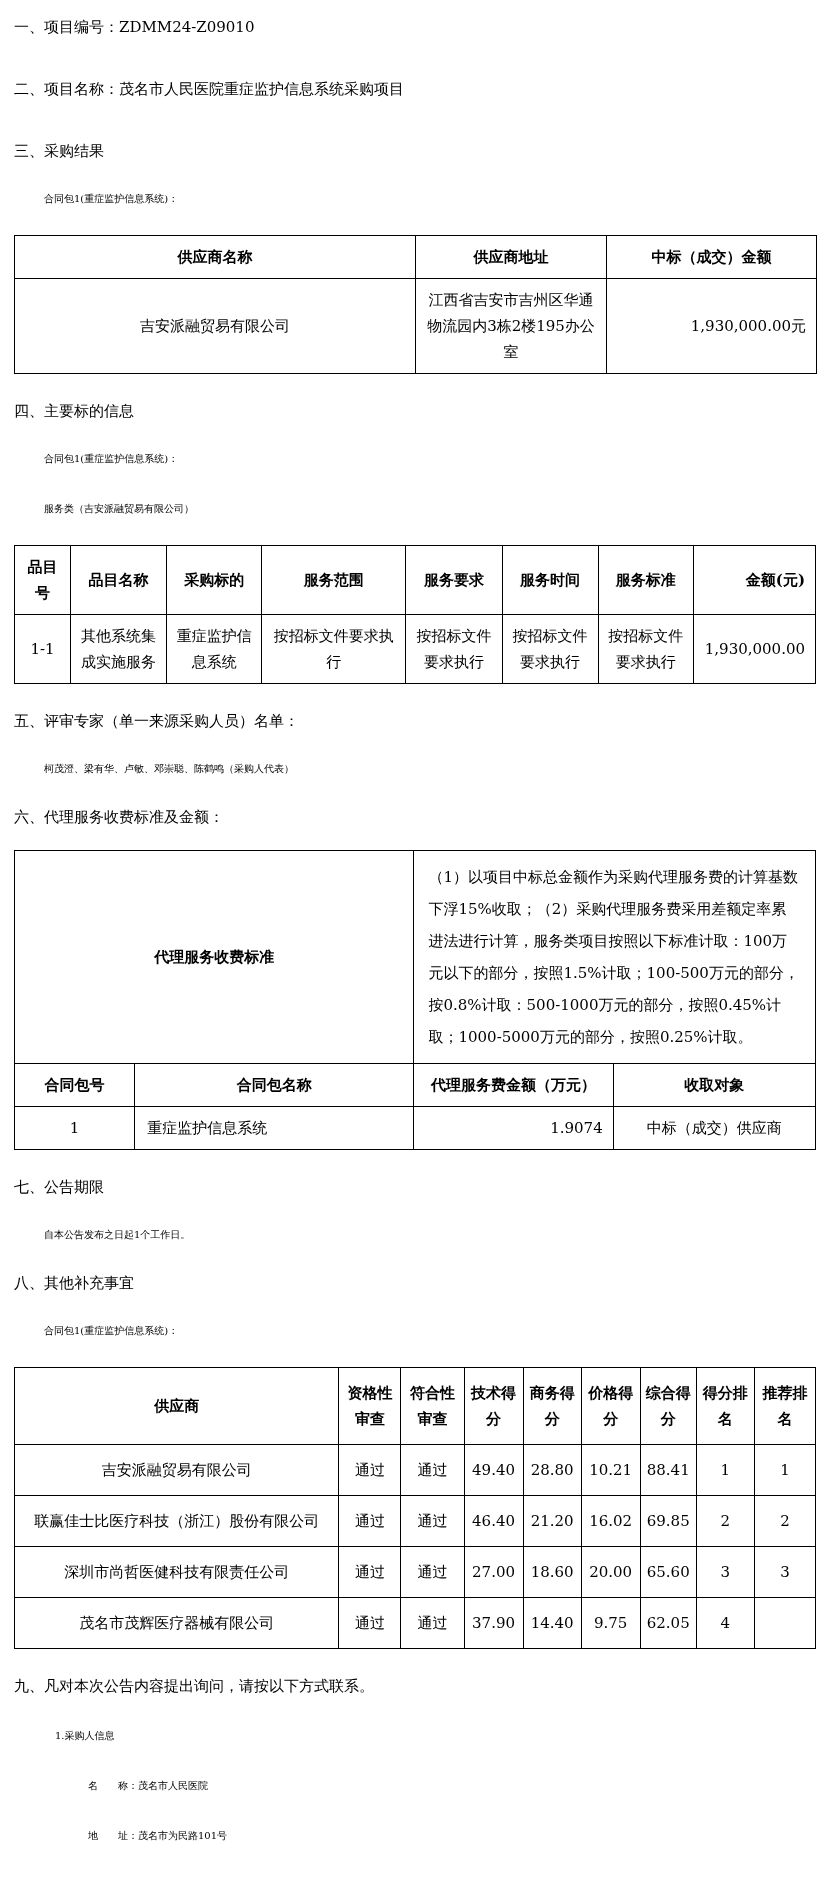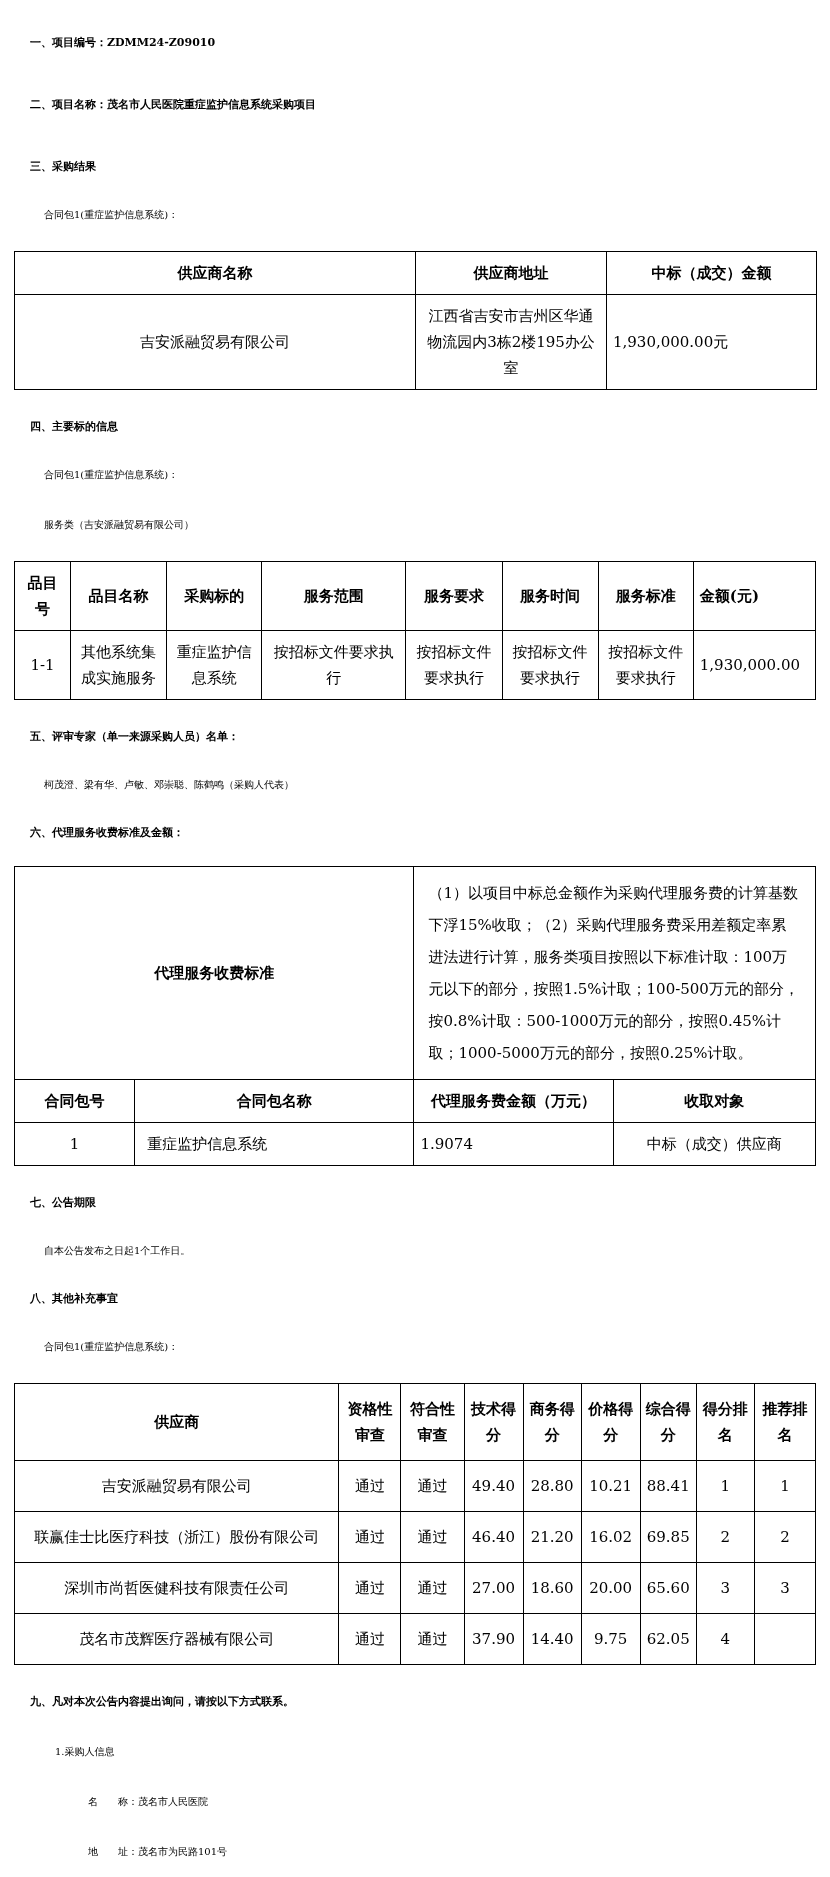--- a/index.html
+++ b/index.html
@@ -1,31 +1,31 @@
 <!DOCTYPE html>
 <html><head>
 <meta charset="utf-8">
 <style>
   html,body{margin:0;padding:0;background:#ffffff;color:#000;}
   body{font-family:"DejaVu Serif","Liberation Serif",serif;}
   .page{width:830px;min-height:1877px;box-sizing:border-box;padding:16px 14px 30px 14px;background:#fff;}
-  .sec-title{font-size:11px;font-weight:700;margin:16px;line-height:22px;}
+  .sec-title{font-size:15px;font-weight:400;margin:0;line-height:22px;}
   .para{font-size:10px;font-weight:400;margin:0;line-height:22px;}
   .mt-lg{margin-top:40px;}
   .mt-md{margin-top:26px;}
   .mt-sm{margin-top:28px;}
   .indent1{margin-left:30px;}
   .indent2{margin-left:41px;}
   .indent3{margin-left:74px;}
   table{border-collapse:collapse;width:802px;table-layout:fixed;margin-top:25px;}
   td,th{border:1px solid #000;font-size:15px;text-align:center;vertical-align:middle;
         padding:8px 6px;line-height:26px;font-weight:400;word-break:break-all;}
   th{font-weight:700;}
   .al{text-align:left;padding-left:12px;}
-  .ar{text-align:left;padding-right:10px;}
+  .ar{text-align:right;padding-right:10px;}
   .fee-text{text-align:left;padding:10px 14px;line-height:32px;}
   .fee-label{font-weight:700;}
   .score-table td,.score-table th{padding:12px 4px;}
 </style>
 </head>
 <body>
 
 <div class="page">
 
   <p class="sec-title">一、项目编号：ZDMM24-Z09010</p>

